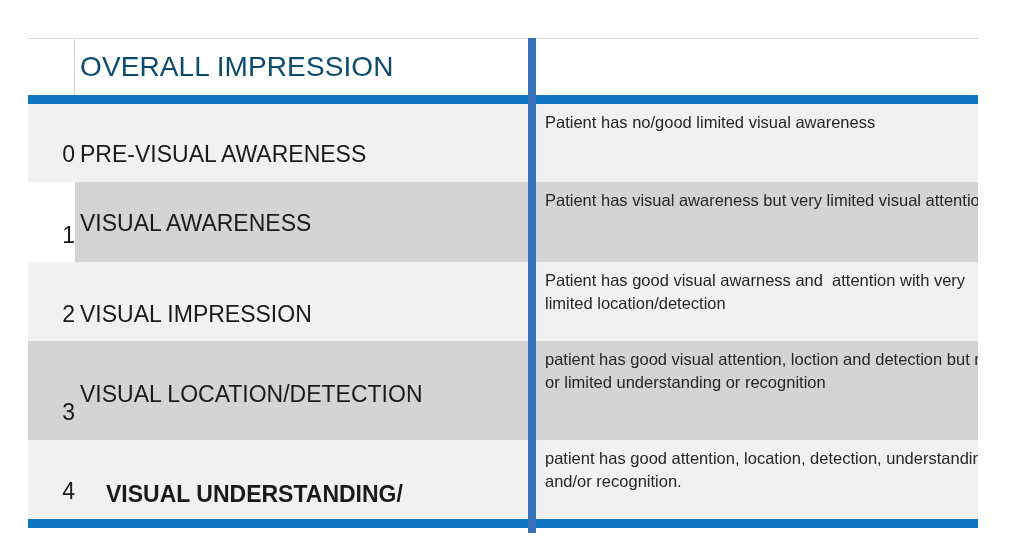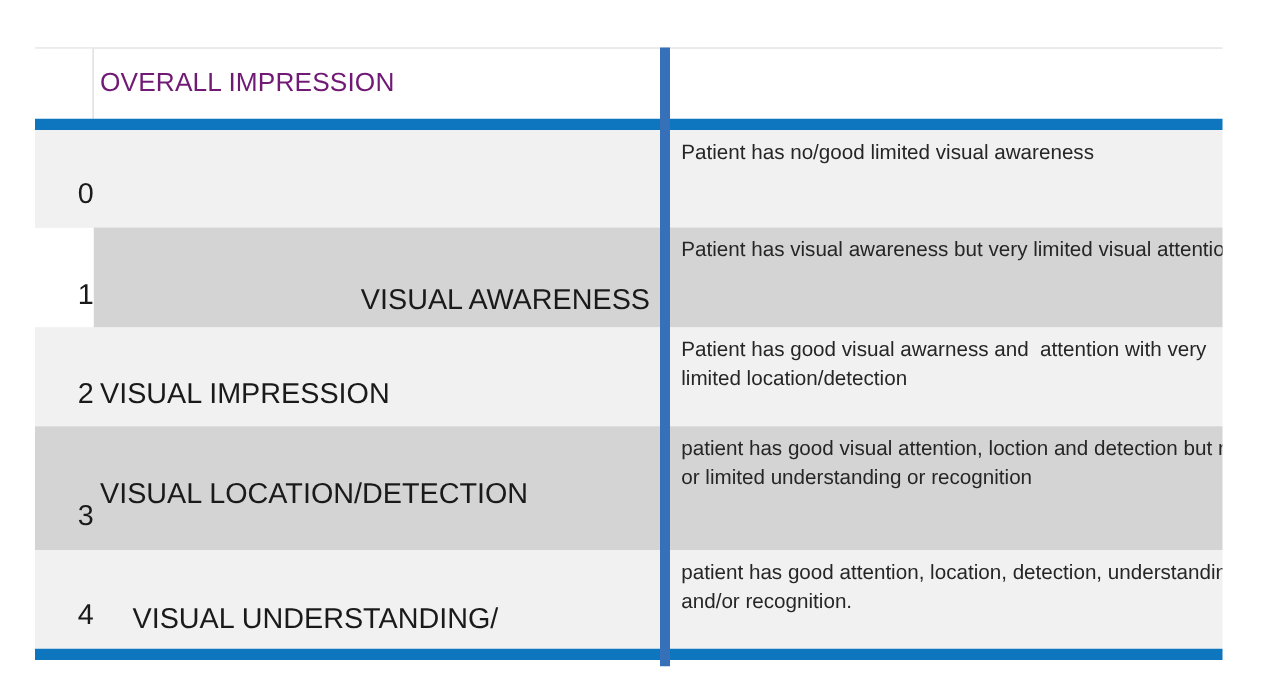--- a/index.html
+++ b/index.html
@@ -61,22 +61,22 @@
     box-sizing: border-box;
   }
   .header-label {
     position: absolute;
     left: 52px;
     top: 0;
     width: 455px;
     height: 56px;
     display: flex;
     align-items: center;
-    font-size: 21px;
-    color: #701a75;
+    font-size: 28px;
+    color: #0c4a6e;
     letter-spacing: 0.1px;
     white-space: nowrap;
   }
 
   
   .hbar {
     position: absolute;
     left: 0;
     width: 950px;
     height: 9px;
@@ -181,31 +181,32 @@
       <div class="header-label">OVERALL IMPRESSION</div>
     </div>
 
     <div class="hbar hbar-top"></div>
 
     <div class="rows">
 
       <div class="row shade-light" style="top:0px; height:78px;">
         <div class="row-left">
           <div class="row-num" style="bottom:14px;">0</div>
+          <div class="row-label" style="bottom:11px;">PRE-VISUAL AWARENESS</div>
         </div>
         <div class="row-right">
           <div class="row-desc">Patient has no/good limited visual awareness</div>
         </div>
       </div>
 
       <div class="row shade-dark" style="top:78px; height:80px;">
         <div class="row-left">
           <div class="num-gutter-white"></div>
           <div class="row-num" style="bottom:13px;">1</div>
-          <div class="row-label" style="bottom:6px;text-align:right;">VISUAL AWARENESS</div>
+          <div class="row-label" style="bottom:22px;">VISUAL AWARENESS</div>
         </div>
         <div class="row-right">
           <div class="row-desc">Patient has visual awareness but very limited visual attention</div>
         </div>
       </div>
 
       <div class="row shade-light" style="top:158px; height:79px;">
         <div class="row-left">
           <div class="row-num" style="bottom:13px;">2</div>
           <div class="row-label" style="bottom:10px;">VISUAL IMPRESSION</div>
@@ -221,21 +222,21 @@
           <div class="row-label" style="bottom:29px;">VISUAL LOCATION/DETECTION</div>
         </div>
         <div class="row-right">
           <div class="row-desc">patient has good visual attention, loction and detection but no or limited understanding or recognition</div>
         </div>
       </div>
 
       <div class="row shade-light" style="top:336px; height:79px;">
         <div class="row-left">
           <div class="row-num" style="bottom:14px;">4</div>
-          <div class="row-label" style="bottom:8px;">
+          <div class="row-label" style="bottom:8px;font-weight:bold;">
             <span class="l1" style="margin-left:26px;">VISUAL UNDERSTANDING/</span>
           </div>
         </div>
         <div class="row-right">
           <div class="row-desc">patient has good attention, location, detection, understanding and/or recognition.</div>
         </div>
       </div>
 
     </div>
 

